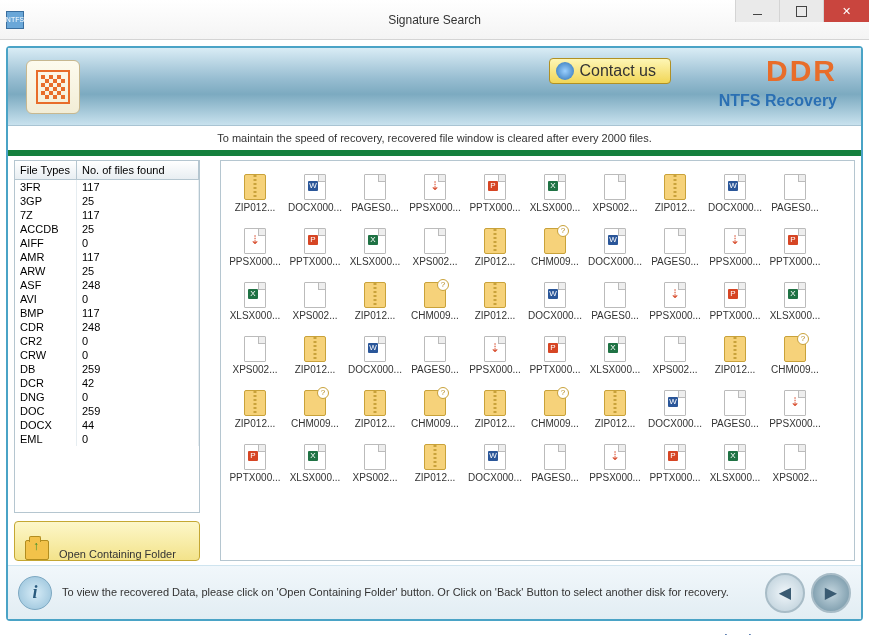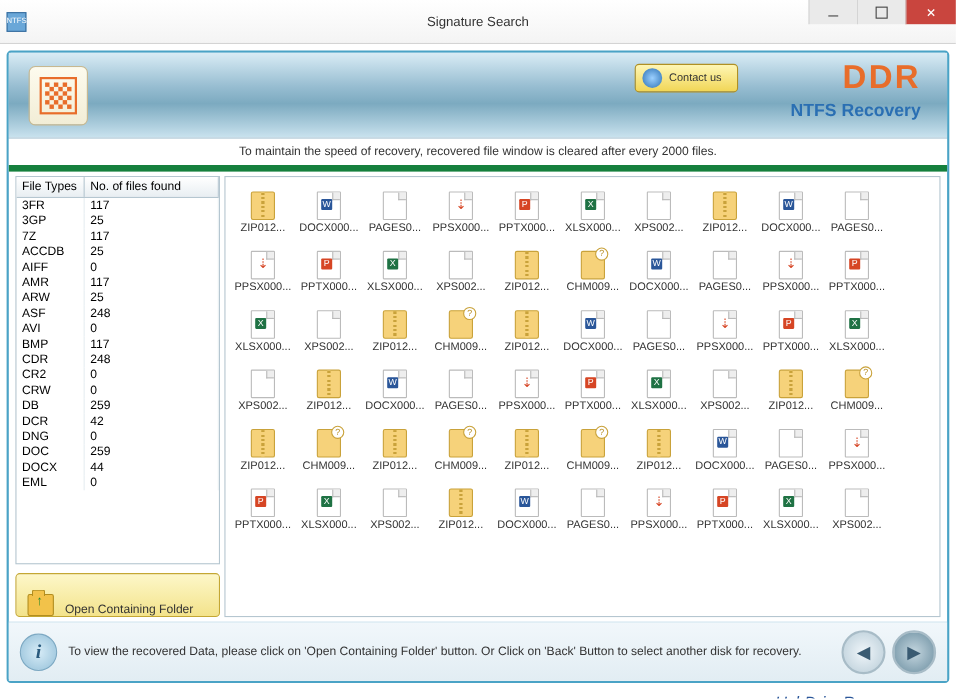--- a/index.html
+++ b/index.html
@@ -13,29 +13,29 @@
 .titlebar .win-btn.close { background:#c9453e; color:#fff; width:46px;}
 .titlebar .win-btn.min::before{content:"";display:block;width:9px;height:1px;background:#444;margin-top:6px;}
 .titlebar .win-btn.max::before{content:"";display:block;width:9px;height:9px;border:1px solid #444;}
 .titlebar .win-btn.close::before{content:"✕";font-size:11px;}
 
 .outer { margin: 6px; border: 2px solid #4aa3c6; border-radius: 4px; height: calc(100% - 60px); background:#fff; display:flex; flex-direction:column; }
 
 .banner { height:78px; background: linear-gradient(#d9ecf5,#97bdd1 40%,#7caac0 60%,#c9e2ee); border-bottom:1px solid #a9c4d3; position:relative; display:flex; align-items:center; }
 .banner .logo-box { margin-left:18px; width:54px;height:54px;border:1px solid #c7b890;border-radius:6px;background:linear-gradient(#fdfbee,#f2edd6);display:flex;align-items:center;justify-content:center;}
 .banner .logo-box svg{width:36px;height:36px;}
-.banner .contact { position:absolute; right:190px; top:10px; height:26px; padding:2px 14px 2px 6px; border:1px solid #b09024; border-radius:4px; background:linear-gradient(#fef6b5,#f1d657); display:flex;align-items:center;gap:6px;font-size:10px;color:#333;}
+.banner .contact { position:absolute; right:190px; top:10px; height:26px; padding:2px 14px 2px 6px; border:1px solid #b09024; border-radius:4px; background:linear-gradient(#fef6b5,#f1d657); display:flex;align-items:center;gap:6px;font-size:16px;color:#333;}
 .banner .contact .av { width:18px;height:18px;border-radius:50%;background:radial-gradient(#9bd0ff,#2a6fb3);}
 .banner .brand { position:absolute; right:24px; top:6px; text-align:right; }
 .banner .brand .ddr { font-size:30px; font-weight:bold; color:#e86d2a; letter-spacing:2px;}
 .banner .brand .sub { font-size:16px; font-weight:bold; color:#2a6fb3; margin-top:4px;}
 
 .info-strip {padding:6px;text-align:center;font-size:11px;color:#333;border-bottom:6px solid #15803d;background:#fff;}
 
-.body-area { flex:1; display:flex; gap:4px; padding:4px 6px; overflow:hidden;}
+.body-area { flex:1; display:flex; gap:20px; padding:4px 6px; overflow:hidden;}
 .left-col { width:186px; display:flex; flex-direction:column;}
 .ft-table { border:1px solid #b5c6d0; flex:1; font-size:11px; overflow:hidden; background:#fff;}
 .ft-head { display:flex; background:linear-gradient(#fff,#e8eef2); border-bottom:1px solid #b5c6d0;}
 .ft-head div{padding:3px 5px;border-right:1px solid #b5c6d0;}
 .ft-head .c1{width:62px;} .ft-head .c2{flex:1;}
 .ft-body{overflow-y:auto;max-height:310px;}
 .ft-row{display:flex;}
 .ft-row div{padding:1px 5px;border-right:1px solid #e6edf1;}
 .ft-row .c1{width:62px;} .ft-row .c2{flex:1;}
 .open-btn{margin-top:8px;height:40px;border:1px solid #c4a733;border-radius:4px;background:linear-gradient(#fdf7c9,#f3e38b);display:flex;align-items:flex-end;gap:10px;padding:0 10px;font-size:11px;color:#333;}

